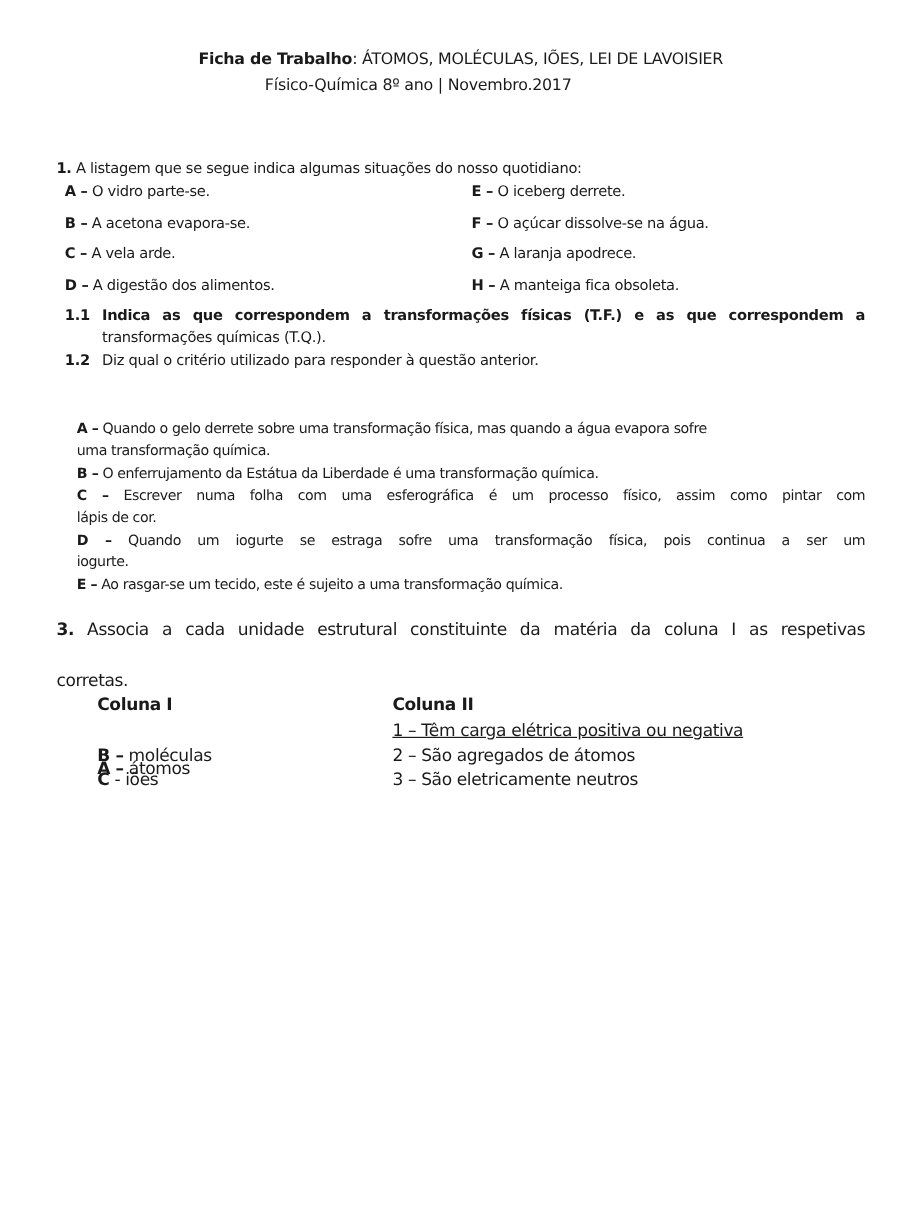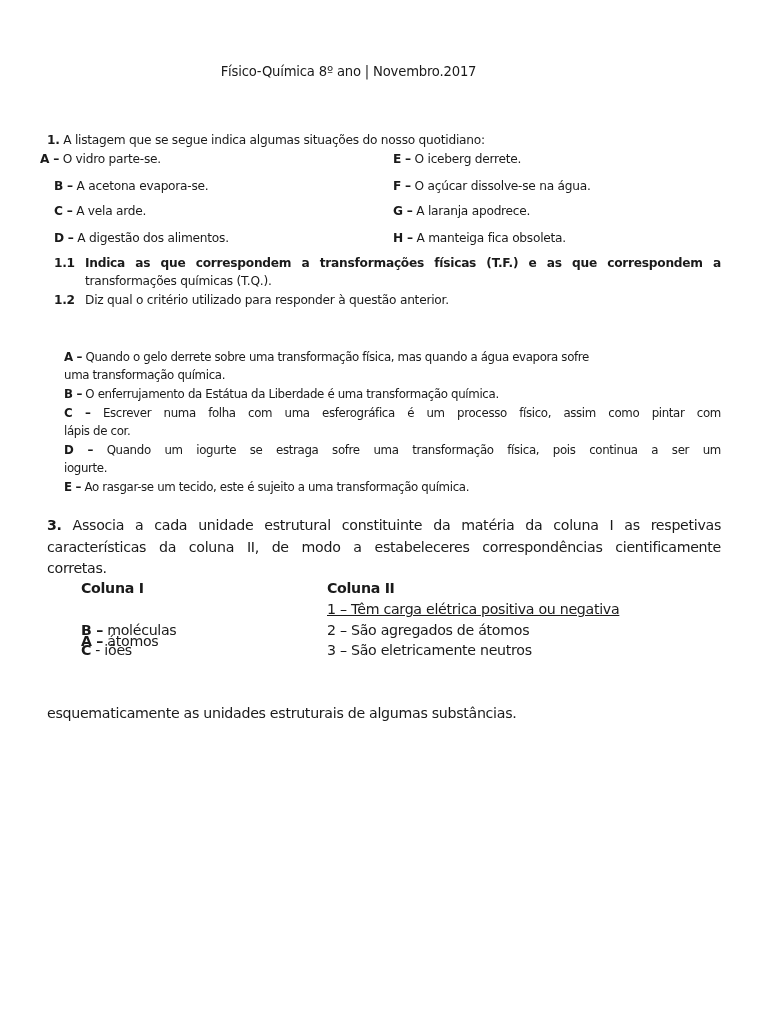--- a/index.html
+++ b/index.html
@@ -40,25 +40,26 @@
       text-align: justify;
       text-align-last: justify;
       white-space: normal;
     }
   </style>
 </head>
 <body>
 
 <div class="page">
 
+  <div class="abs title"><b>Ficha de Trabalho</b><span>: </span><span>ÁTOMOS, MOLÉCULAS, IÕES, LEI DE LAVOISIER</span></div>
   <div class="abs subtitle">Físico-Química 8º ano | Novembro.2017</div>
 
   <div class="abs s1" style="left:47px; top:133px;"><b>1.</b> <span>A listagem que se segue indica algumas situações do nosso quotidiano:</span></div>
 
-  <div class="abs s1" style="left:40px; top:152px;"><b>A –</b> <span>O vidro parte-se.</span></div>
+  <div class="abs s1" style="left:54px; top:152px;"><b>A –</b> <span>O vidro parte-se.</span></div>
   <div class="abs s1" style="left:54px; top:179px;"><b>B –</b> <span>A acetona evapora-se.</span></div>
   <div class="abs s1" style="left:54px; top:204px;"><b>C –</b> <span>A vela arde.</span></div>
   <div class="abs s1" style="left:54px; top:231px;"><b>D –</b> <span>A digestão dos alimentos.</span></div>
 
   <div class="abs s1" style="left:393px; top:152px;"><b>E –</b> <span>O iceberg derrete.</span></div>
   <div class="abs s1" style="left:393px; top:179px;"><b>F –</b> <span>O açúcar dissolve-se na água.</span></div>
   <div class="abs s1" style="left:393px; top:204px;"><b>G –</b> <span>A laranja apodrece.</span></div>
   <div class="abs s1" style="left:393px; top:231px;"><b>H –</b> <span>A manteiga fica obsoleta.</span></div>
 
   <div class="abs s1 b" style="left:54px; top:256px;">1.1</div>
@@ -75,29 +76,27 @@
 
   <div class="abs s2" style="left:64px; top:387px;"><b>B –</b> <span>O enferrujamento da Estátua da Liberdade é uma transformação química.</span></div>
   <div class="abs s2" style="left:64px; top:424px;">lápis de cor.</div>
 
   <div class="abs s2 just" style="left:64px; top:443px; width:657px;"><b>D –</b> <span>Quando um iogurte se estraga sofre uma transformação física, pois continua a ser um</span></div>
   <div class="abs s2" style="left:64px; top:461px;">iogurte.</div>
 
   <div class="abs s2" style="left:64px; top:480px;"><b>E –</b> <span>Ao rasgar-se um tecido, este é sujeito a uma transformação química.</span></div>
 
   <div class="abs s3 just" style="left:47px; top:517px; width:674px;"><b>3.</b> <span>Associa a cada unidade estrutural constituinte da matéria da coluna I as respetivas</span></div>
-  <div class="abs s3 just" style="left:47px; top:539px; width:674px;">características da coluna II, de modo a estabeleceres correspondências cientificamente</div>
   <div class="abs s3" style="left:47px; top:560px;">corretas.</div>
 
   <div class="abs s3 b" style="left:81px; top:580px;">Coluna I</div>
   <div class="abs s3 b" style="left:327px; top:580px;">Coluna II</div>
 
   <div class="abs s3" style="left:81px; top:633px;"><b>A –</b> <span>átomos</span></div>
   <div class="abs s3" style="left:81px; top:622px;"><b>B –</b> <span>moléculas</span></div>
   <div class="abs s3" style="left:81px; top:642px;"><b>C</b> <span>- iões</span></div>
 
   <div class="abs s3" style="left:327px; top:601px;text-decoration:underline;">1 – Têm carga elétrica positiva ou negativa</div>
   <div class="abs s3" style="left:327px; top:622px;">2 – São agregados de átomos</div>
   <div class="abs s3" style="left:327px; top:642px;">3 – São eletricamente neutros</div>
 
-  <div class="abs s3" style="left:47px; top:705px;">esquematicamente as unidades estruturais de algumas substâncias.</div>
 
 </div>
 
 </body></html>

